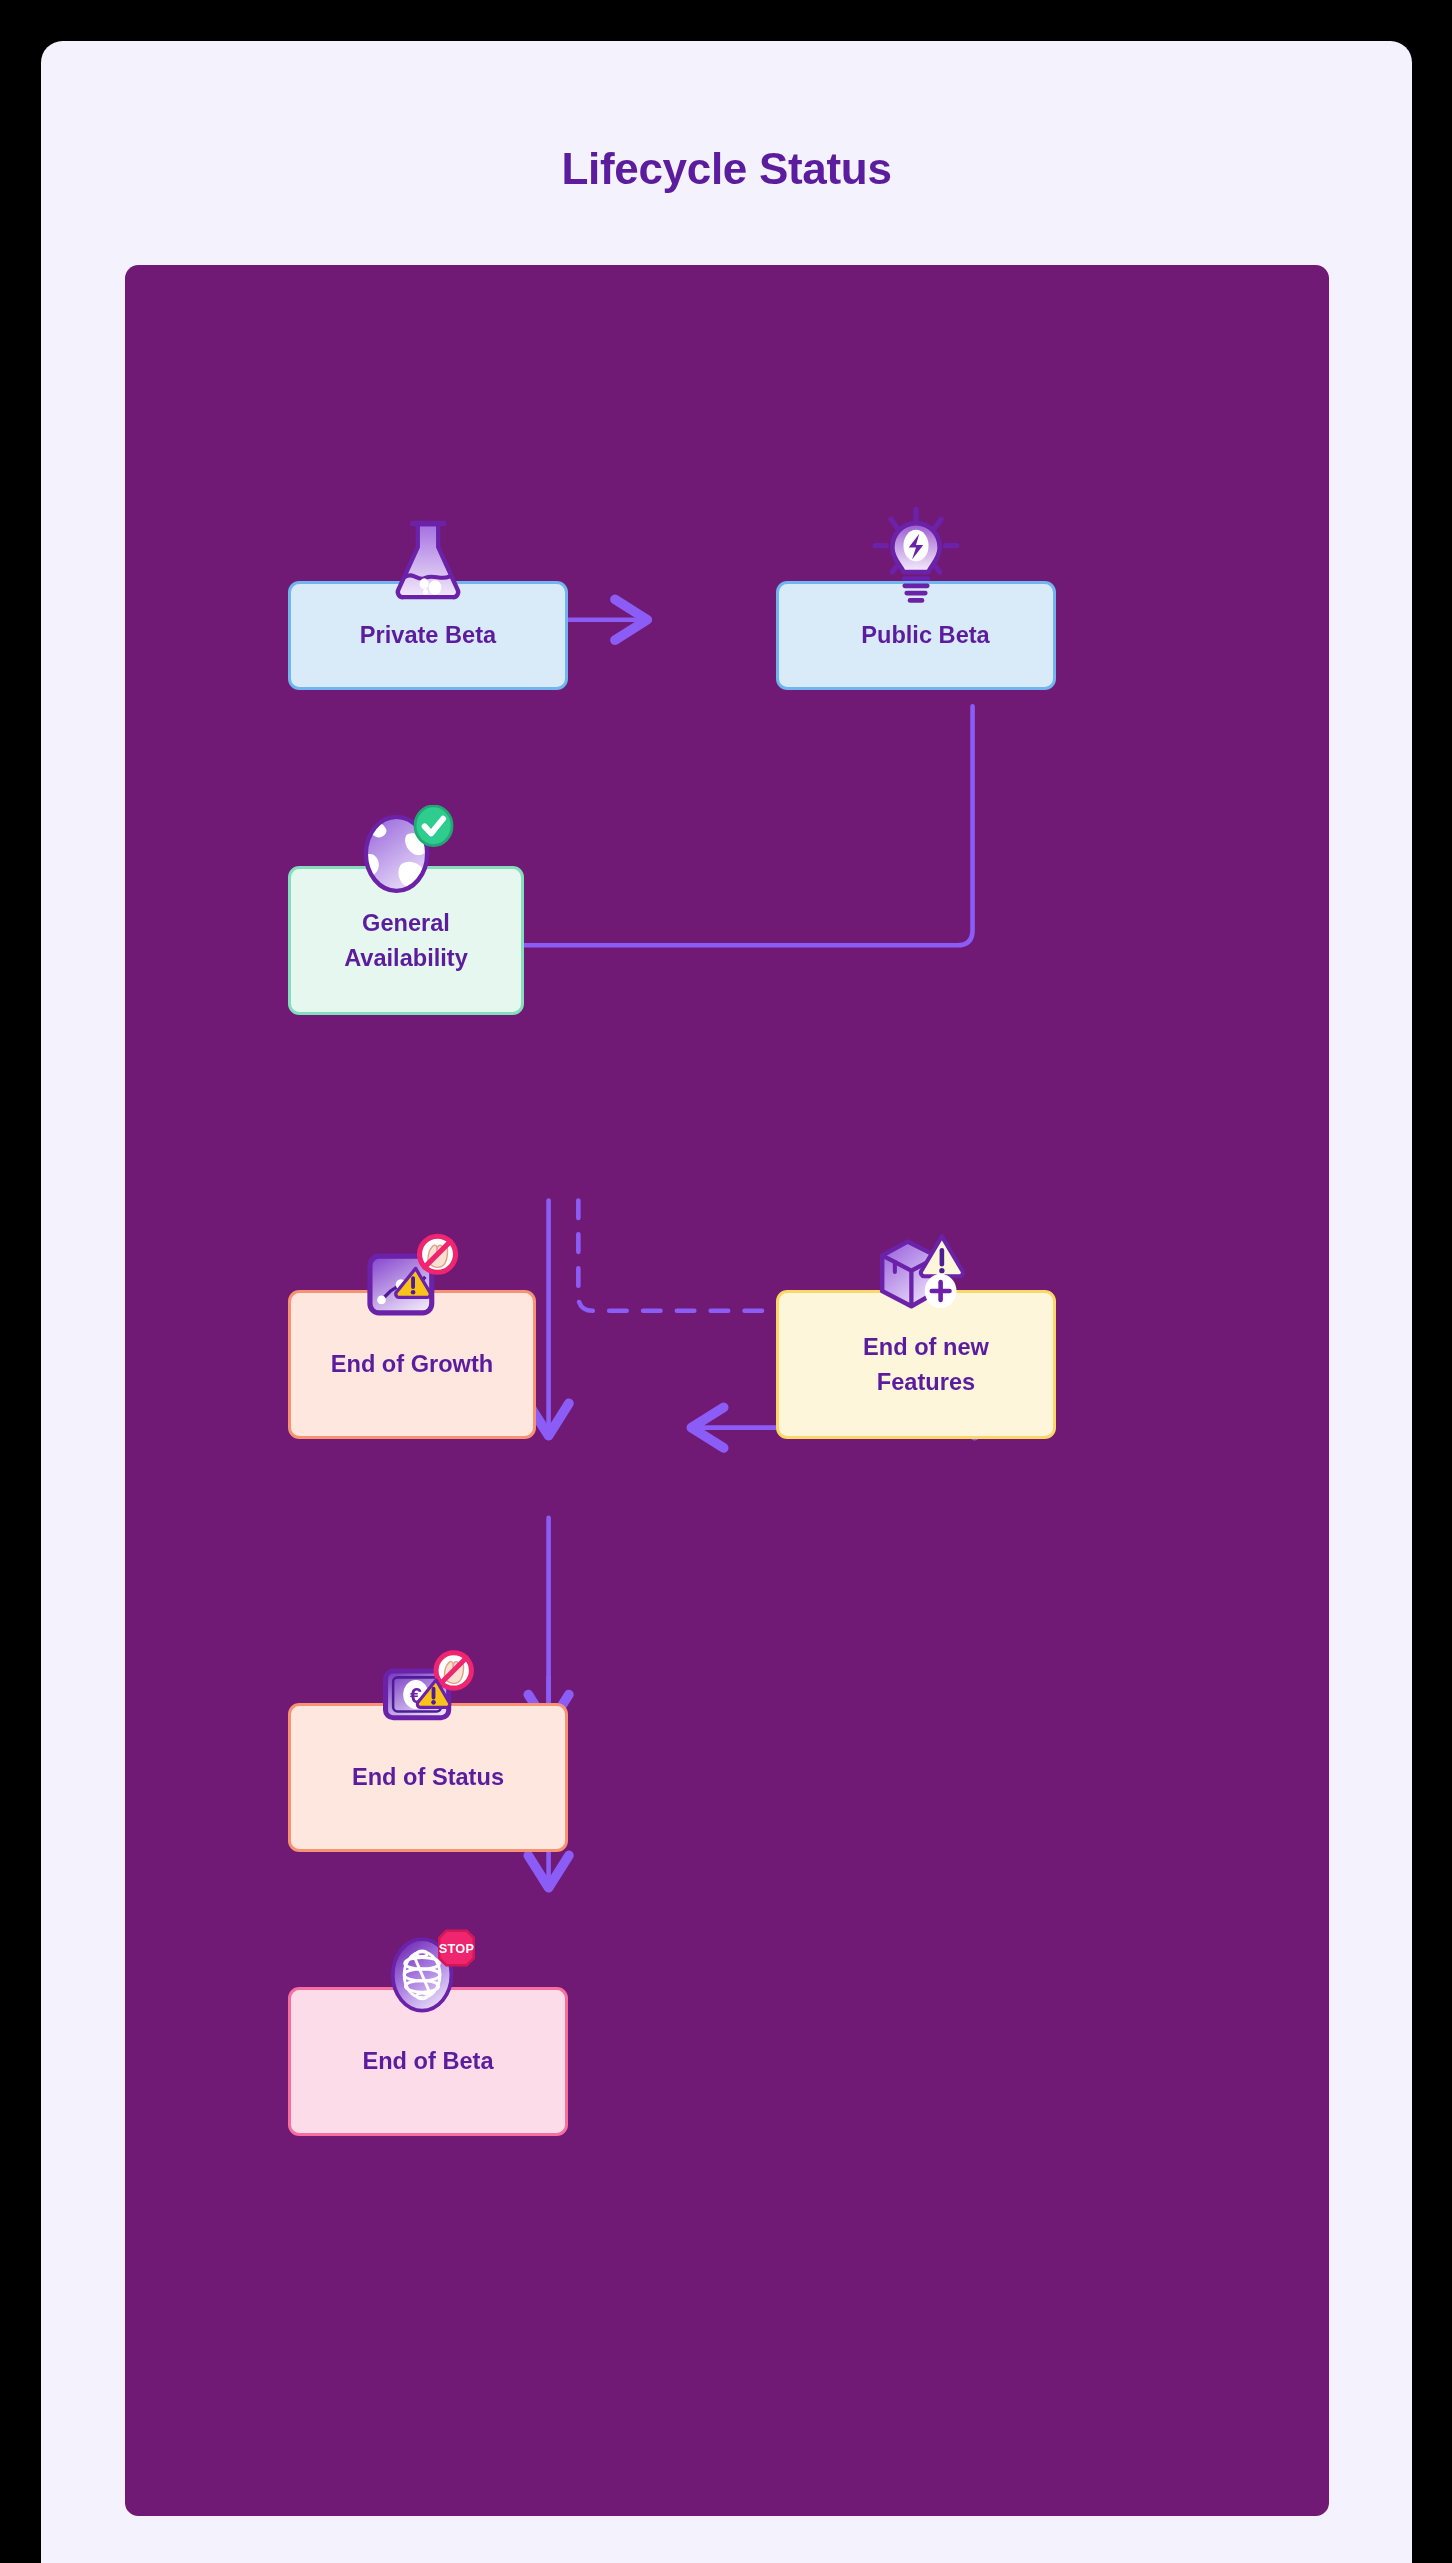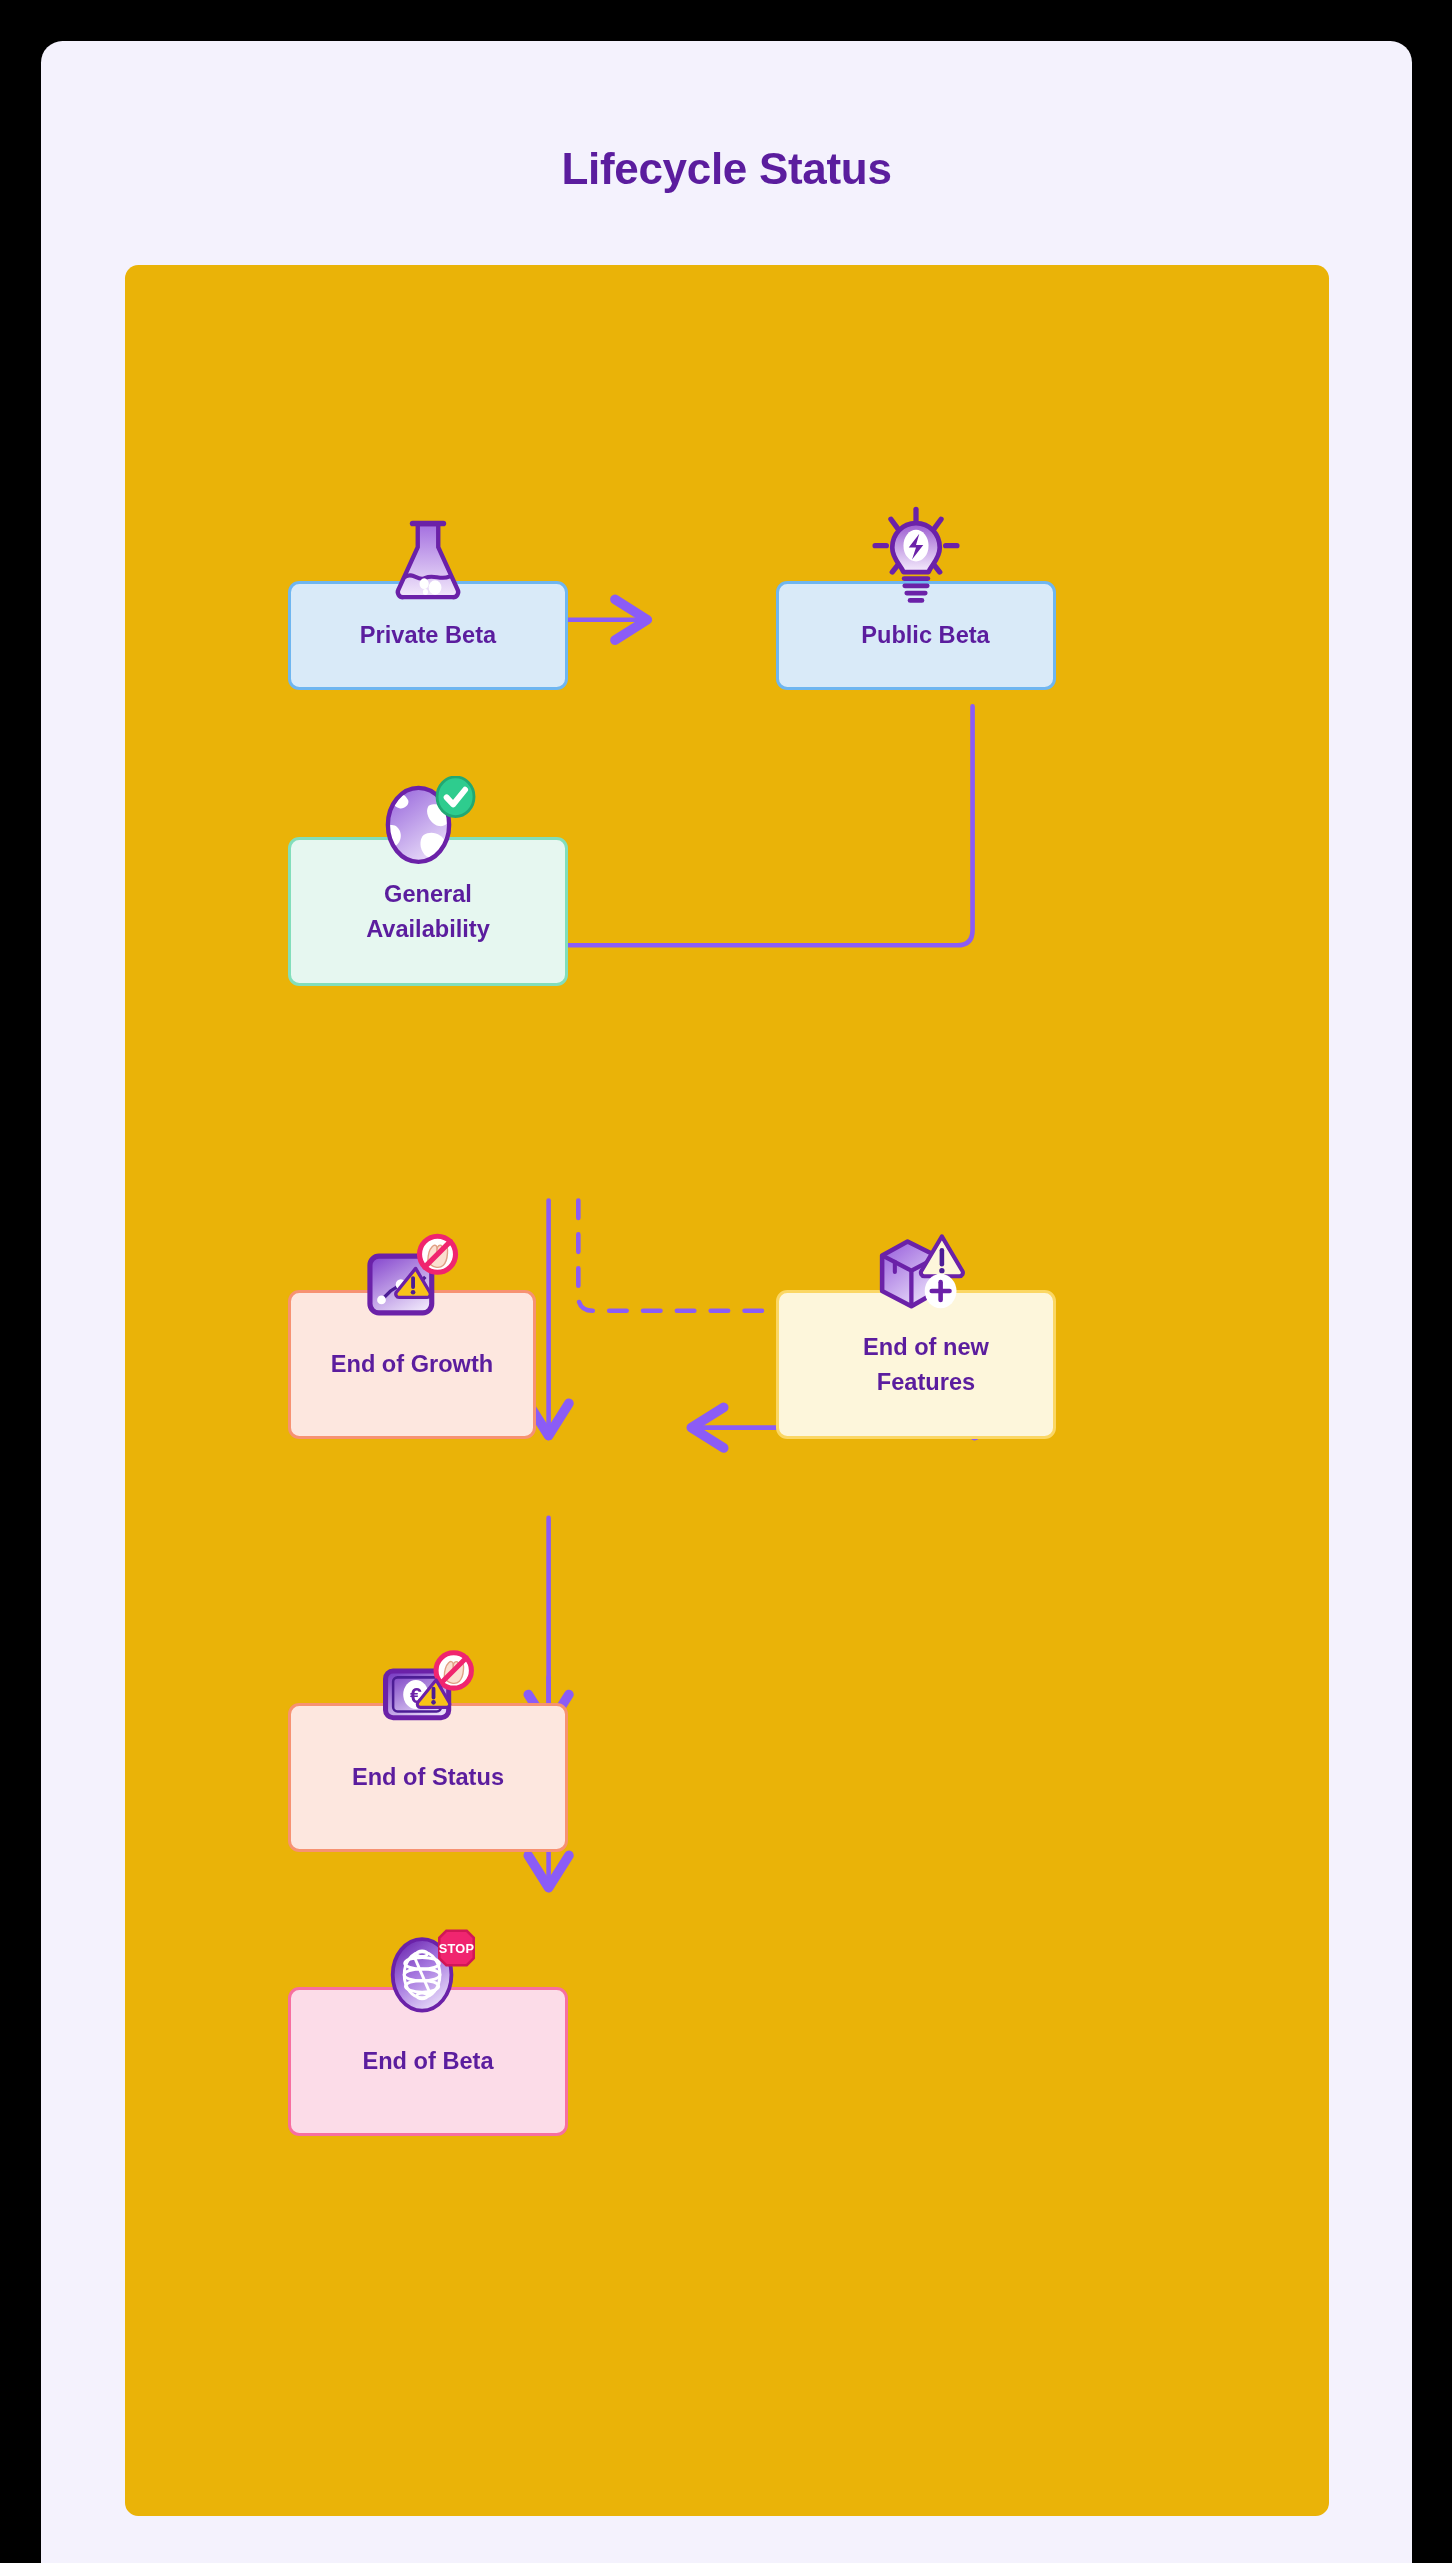--- a/index.html
+++ b/index.html
@@ -28,21 +28,21 @@
     text-align: center;
     font-size: 44px;
     font-weight: bold;
     color: #5B1D9E;
     letter-spacing: -0.3px;
   }
   #canvas {
     position: absolute;
     left: 84px; top: 224px;
     width: 1204px; height: 2251px;
-    background: #eab308;
+    background: #701a75;
     border-radius: 13.3px;
   }
   
   #edges {
     position: absolute; left: 0; top: 0;
     width: 1204px; height: 2251px;
     pointer-events: none;
   }
   
   .node {
@@ -155,21 +155,21 @@
             <g stroke="#6B21A8" stroke-width="3.6" stroke-linecap="round">
               <line x1="27" y1="55" x2="45" y2="55"></line>
               <line x1="27.5" y1="60.5" x2="44.5" y2="60.5"></line>
               <line x1="29" y1="66" x2="43" y2="66"></line>
               <line x1="31.5" y1="71.5" x2="40.5" y2="71.5"></line>
             </g>
           </svg>
         </span>
       </div>
 
-      <div class="node n-mint" style="left:163px; top:572px; width:280px; height:149px;">
+      <div class="node n-mint" style="left:163px; top:601px; width:236px; height:149px;">
         <span class="node-label">General
 Availability</span>
         <span class="node-icon" style="top:-64px; width:97px; height:90px; left:calc(50% + 2.1px);">
           <svg viewBox="0 0 76 70" width="97" height="90" xmlns="http://www.w3.org/2000/svg">
             <defs>
               <linearGradient id="gGlobe" x1="0.2" y1="0" x2="0.8" y2="1">
                 <stop offset="0" stop-color="#9B6BDD"></stop>
                 <stop offset="1" stop-color="#EDE3FA"></stop>
               </linearGradient>
               <clipPath id="cGlobe">

